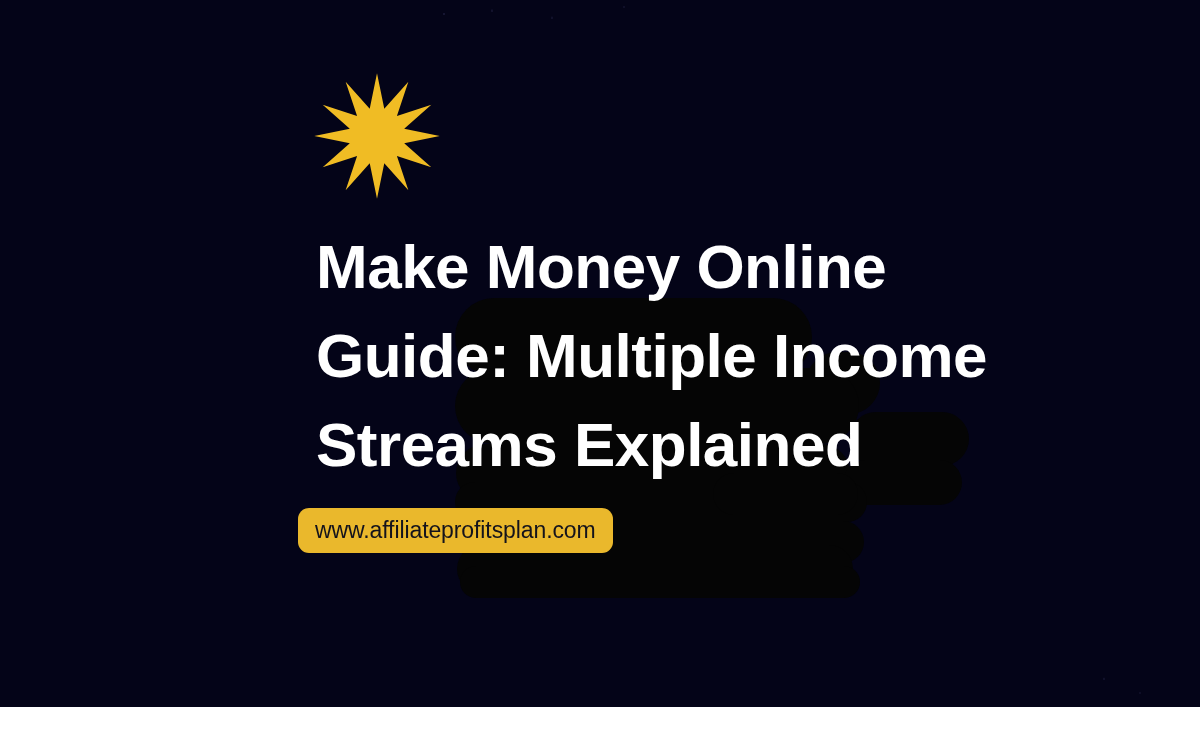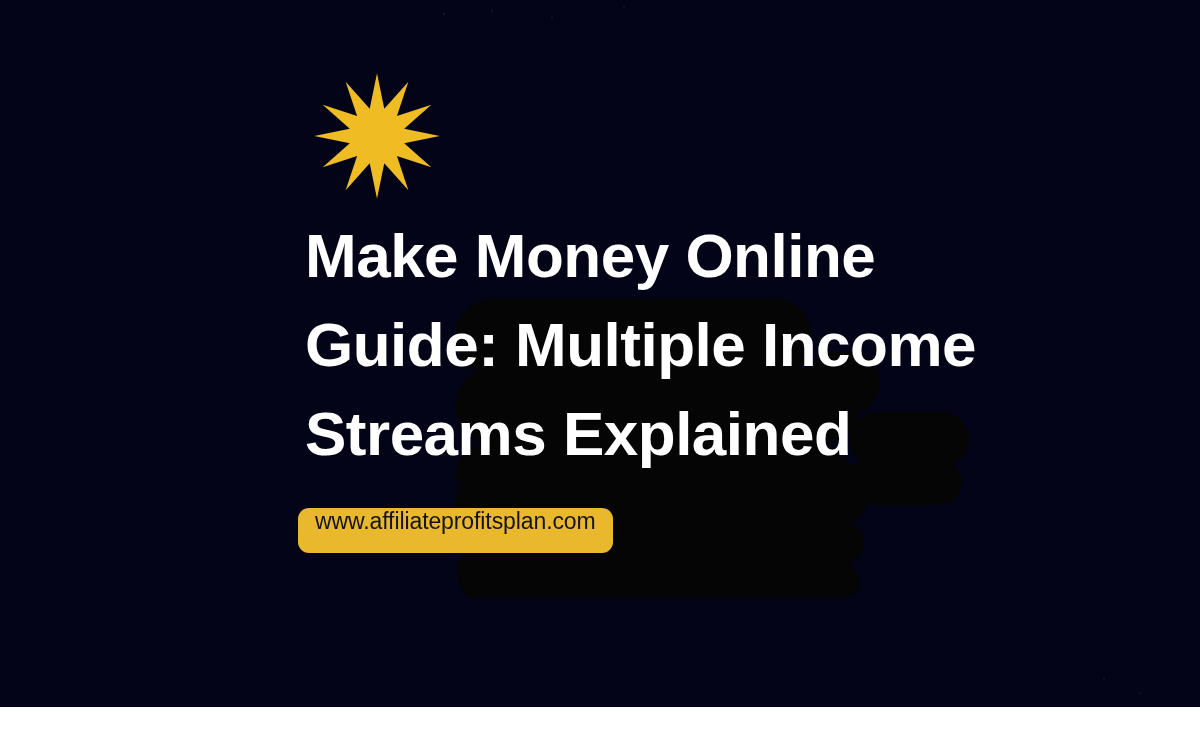--- a/index.html
+++ b/index.html
@@ -66,37 +66,38 @@
     height: 128px;
   }
   #star-wrap svg { display: block; width: 128px; height: 128px; }
 
   
   #headline {
     position: absolute;
     left: 300px;
     top: 206px;
     width: 770px;
-    margin: 5px;
+    margin: 16px;
     color: #ffffff;
     font-family: "Liberation Sans", sans-serif;
     font-size: 62px;
     line-height: 89px;
     font-weight: 700;
     letter-spacing: -0.5px;
     white-space: pre-line;
   }
 
   
   #url-badge {
     position: absolute;
     left: 298px;
     top: 508px;
     height: 45px;
     display: inline-flex;
+    align-items: center;
     padding: 0 17px;
     background: #eab82c;
     border-radius: 11px;
     color: #14131c;
     font-family: "Liberation Sans", sans-serif;
     font-size: 23px;
     font-weight: 400;
     letter-spacing: -0.1px;
     white-space: nowrap;
   }

